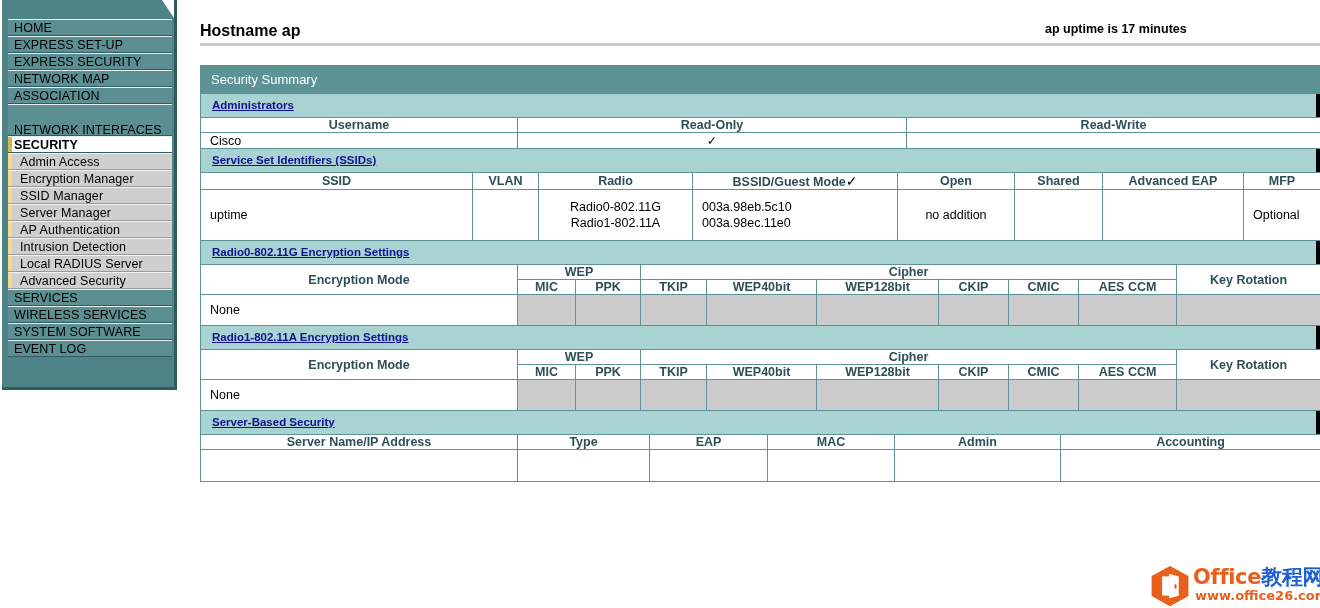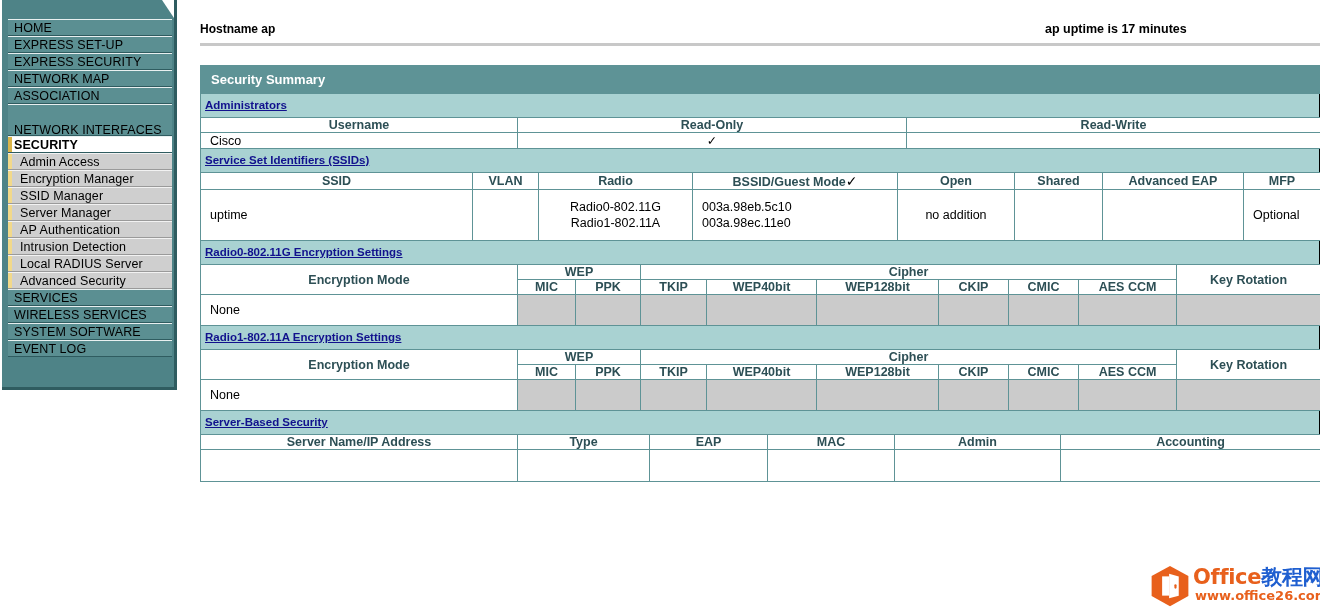--- a/index.html
+++ b/index.html
@@ -66,50 +66,50 @@
   
   .content{
     position:absolute;left:181px;top:0;right:0;bottom:0;
     background:#ffffff;
   }
   .topbar{
     position:relative;height:46px;
   }
   .hostname{
     position:absolute;left:19px;top:22px;
-    font-size:12px;font-weight:bold;color:#000;
+    font-size:16px;font-weight:bold;color:#000;
   }
   .uptime{
     position:absolute;left:864px;top:22px;
     font-size:12.5px;font-weight:bold;color:#000;
   }
   .rule{
     position:absolute;left:19px;top:43px;width:1120px;height:3px;
     background:#c8c8c8;
   }
 
   .panel{
     position:absolute;left:19px;top:65px;width:1120px;
   }
   .panel-header{
     background:#5e9396;
     color:#ffffff;
-    font-weight:bold;
+    font-weight:normal;
     font-size:13px;
     height:29px;line-height:29px;
     padding-left:11px;
     box-sizing:border-box;
   }
   .section-bar{
     background:#a9d2d2;
     height:23px;line-height:23px;
-    padding-left:4px;
+    padding-left:11px;
     box-sizing:border-box;
     border-left:1px solid #5e9396;
-    border-right:1px solid #000000;
+    border-right:4px solid #000000;
   }
   .section-bar a{
     color:#11118d;font-size:11.5px;font-weight:bold;
     text-decoration:underline;cursor:pointer;
   }
 
   table.grid{
     border-collapse:collapse;width:1120px;table-layout:fixed;
     background:#ffffff;
   }

